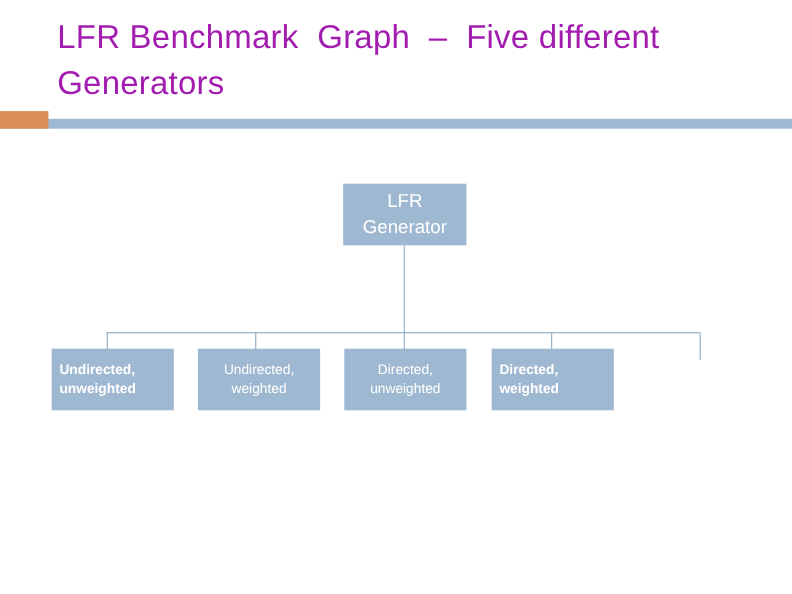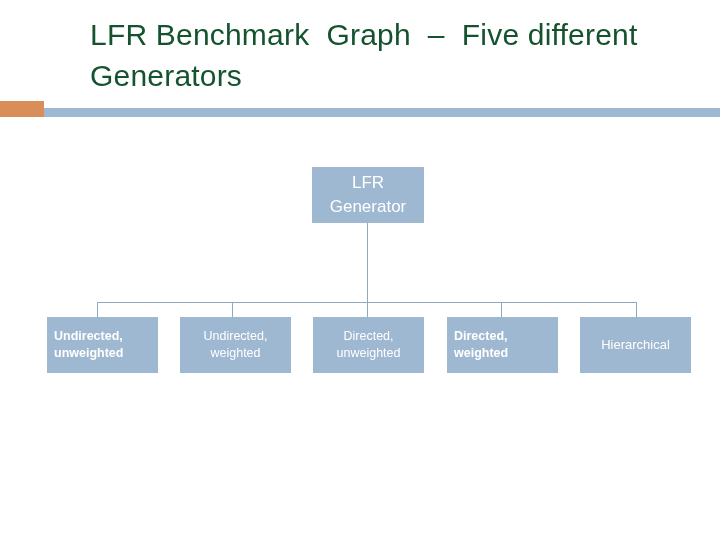--- a/index.html
+++ b/index.html
@@ -18,25 +18,24 @@
   
   .title-area {
     position: absolute;
     left: 52px;
     top: 14px;
     width: 640px;
   }
   .slide-title {
     font-size: 30px;
     line-height: 1.38;
-    color: #14532d;
+    color: #a21caf;
     font-weight: normal;
     letter-spacing: 0.2px;
     white-space: pre-wrap;
-    margin-left: 38px;
   }
 
   
   .rule-blue {
     position: absolute;
     left: 0px;
     top: 108px;
     width: 720px;
     height: 9px;
     background: #9fb8d1;
@@ -180,18 +179,15 @@
     <div class="leaf plain align-center" style="left:313px; width:111px;">
       <span class="leaf-text">Directed,
 unweighted</span>
     </div>
 
     <div class="leaf bold align-left" style="left:447px; width:111px;">
       <span class="leaf-text">Directed,
 weighted</span>
     </div>
 
-    <div class="leaf regular align-center" style="left:580px; width:111px;">
-      <span class="leaf-text">Hierarchical</span>
-    </div>
 
   </div>
 </div>
 
 </body></html>

